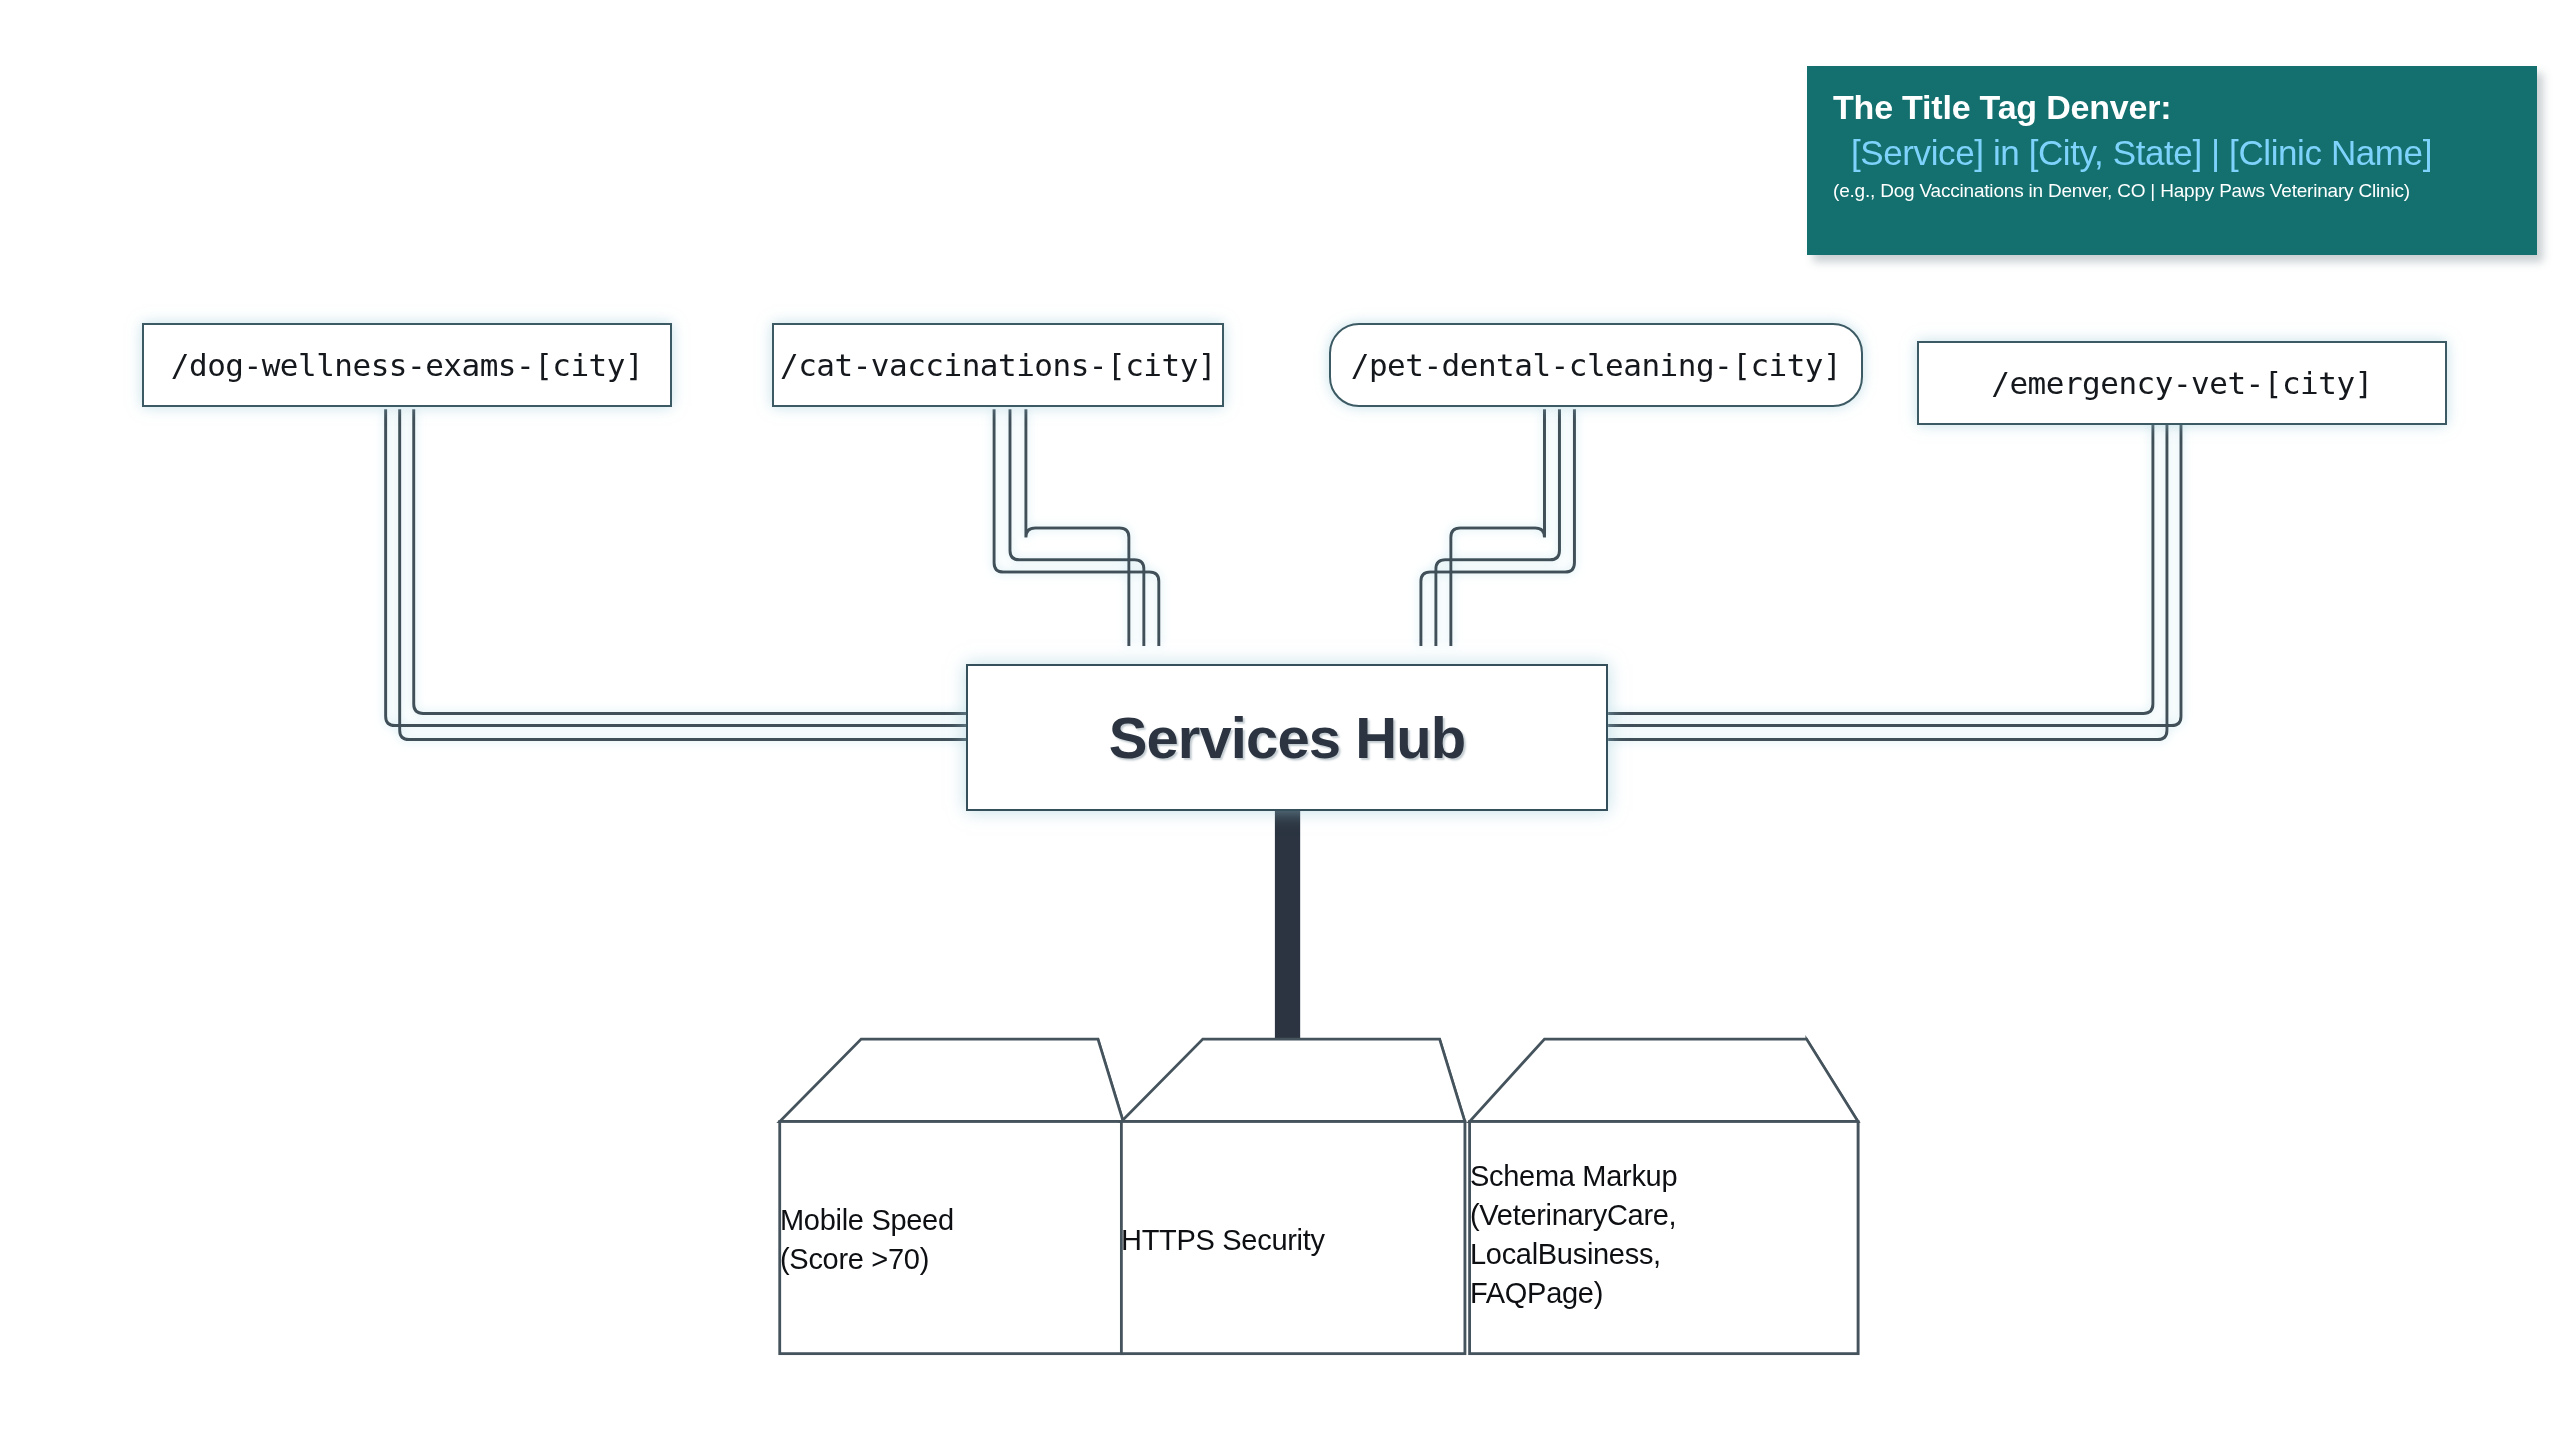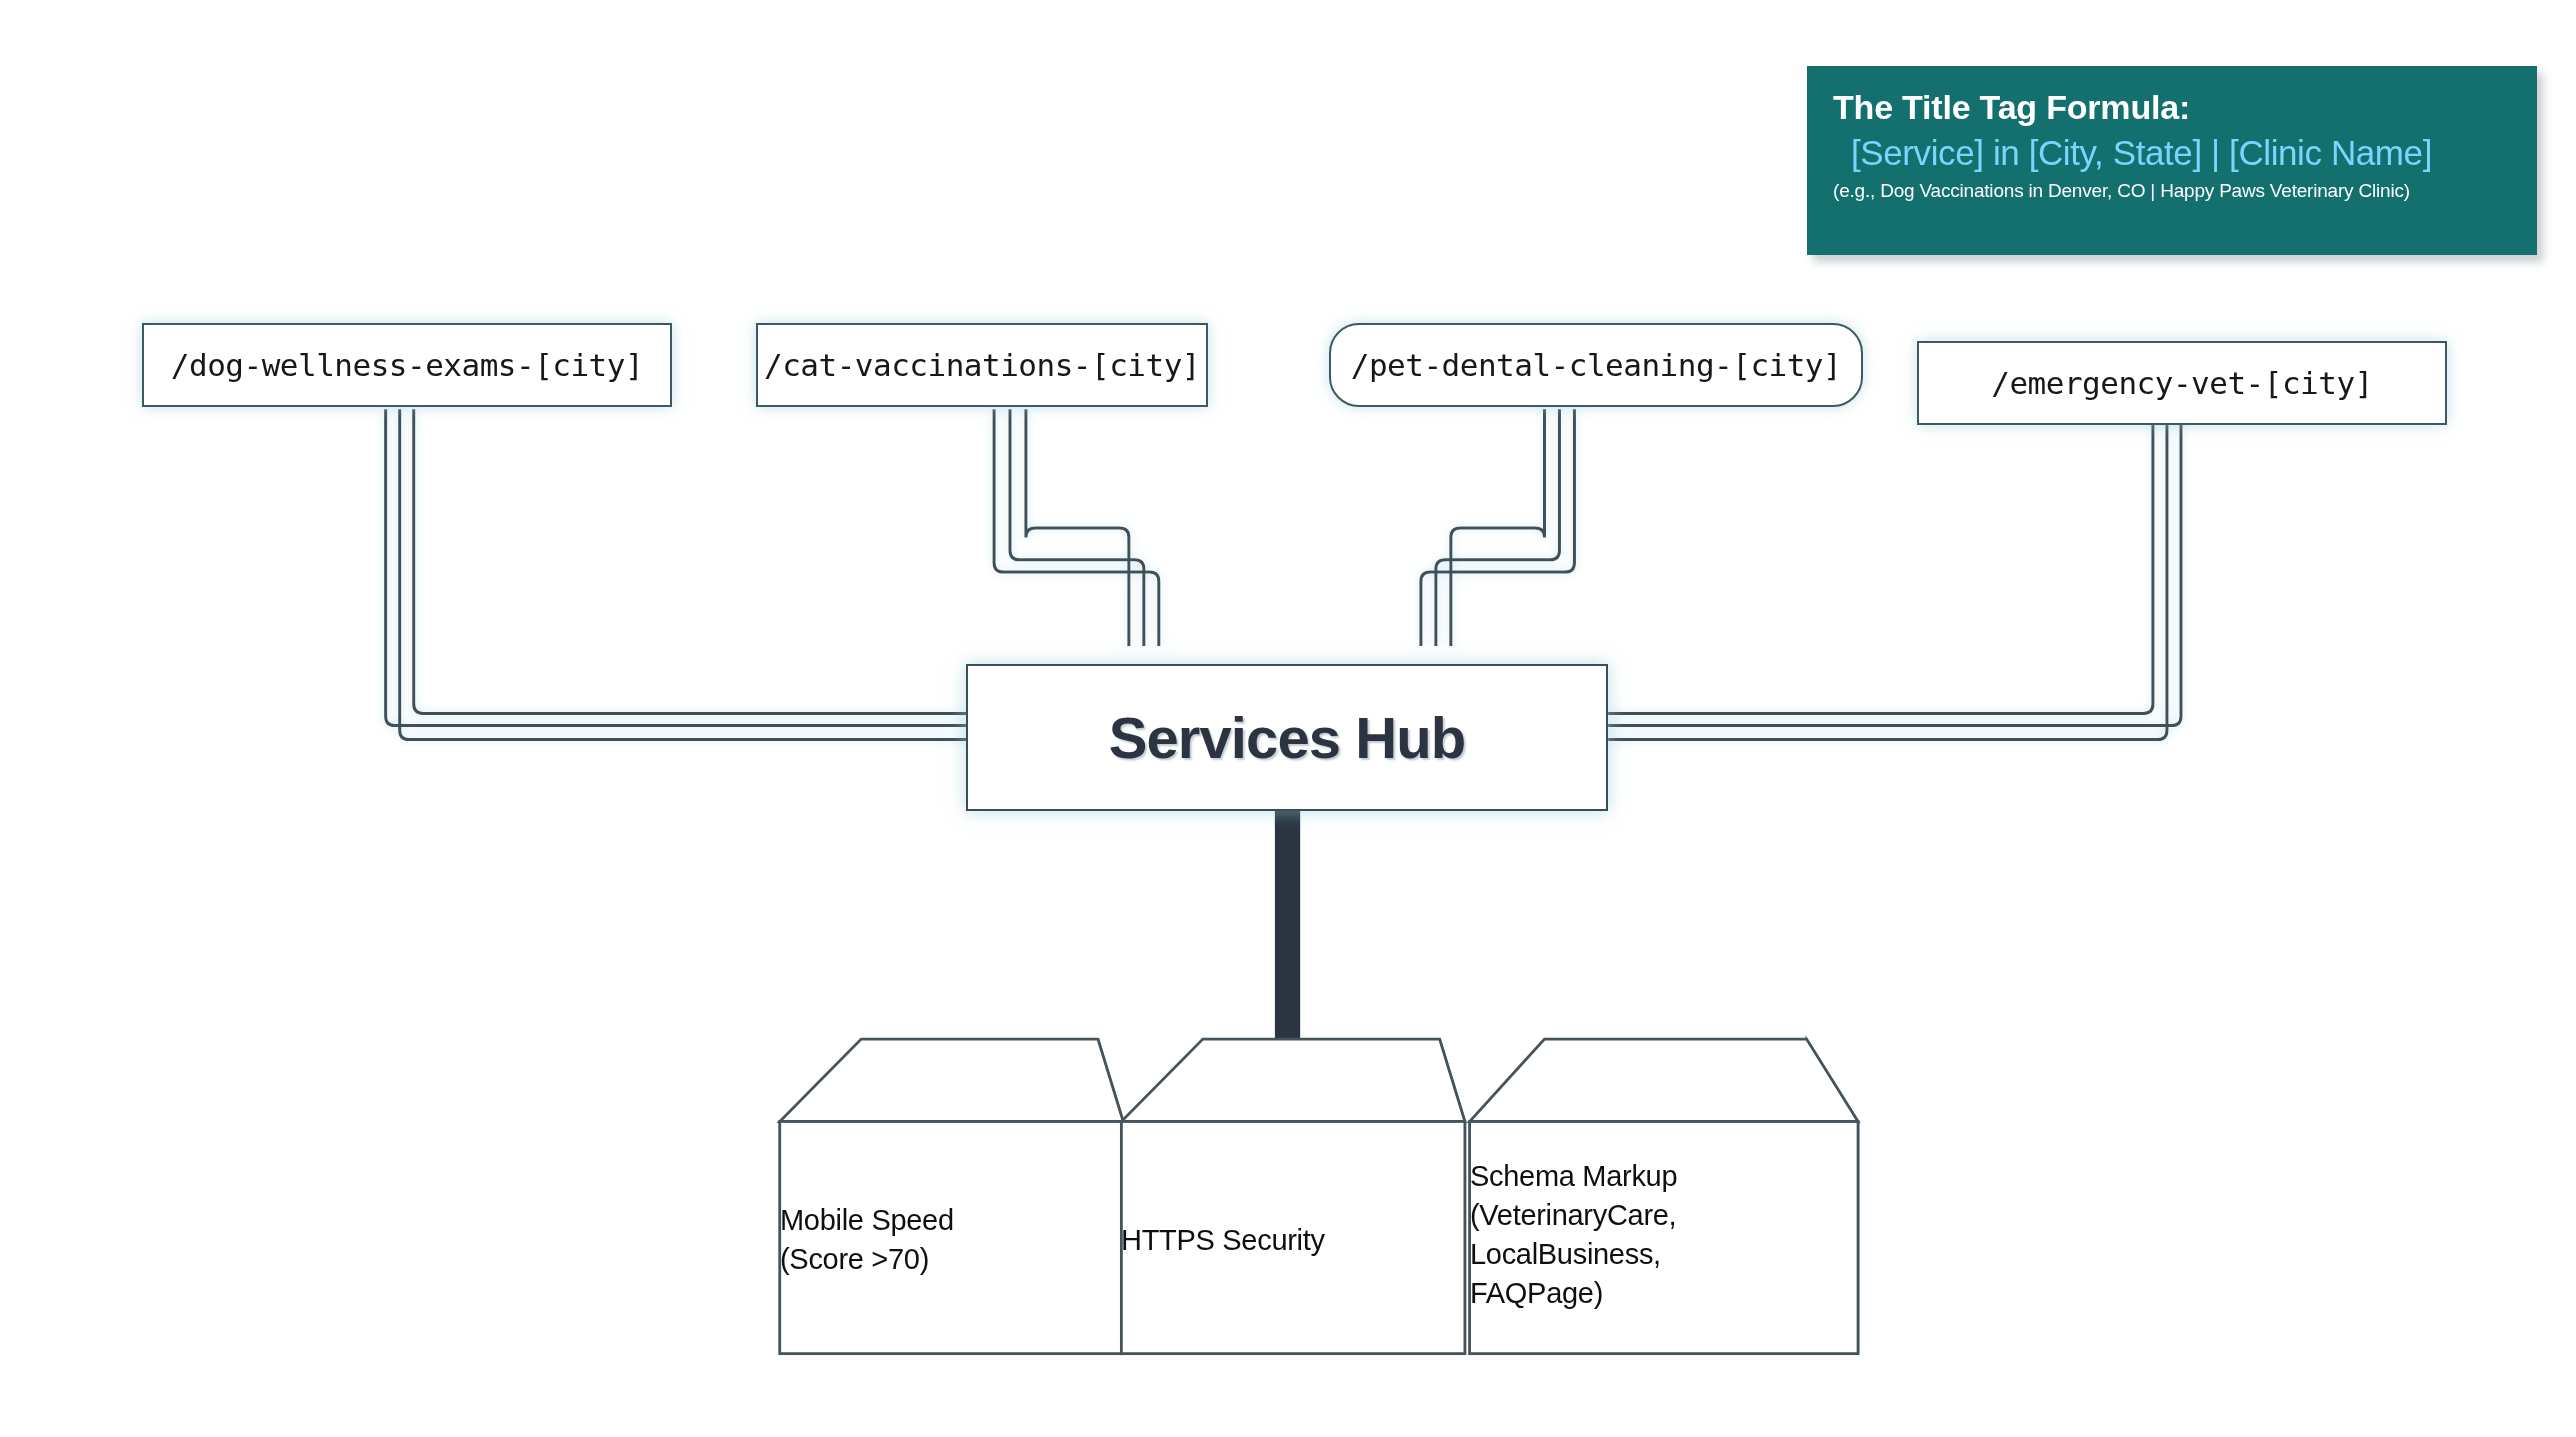--- a/index.html
+++ b/index.html
@@ -165,30 +165,30 @@
         <path d="M 2330 437 L 2330 765 Q 2330 775 2320 775 L 1718 775"></path>
         <path d="M 2315 437 L 2315 780 Q 2315 790 2305 790 L 1718 790"></path>
         <path d="M 2300 437 L 2300 752 Q 2300 762 2290 762 L 1718 762"></path>
       </g>
     </g>
 
     <rect x="1362" y="845" width="27" height="330" fill="#2b3440"></rect>
   </svg>
 
   <div class="callout">
-    <div class="callout-title">The Title Tag Formula:</div>
+    <div class="callout-title">The Title Tag Denver:</div>
     <div class="callout-formula">[Service] in [City, State] | [Clinic Name]</div>
     <div class="callout-example">(e.g., Dog Vaccinations in Denver, CO | Happy Paws Veterinary Clinic)</div>
   </div>
 
   <div class="url-box" style="left:142px; top:323px; width:530px;">
     <span>/dog-wellness-exams-[city]</span>
   </div>
 
-  <div class="url-box" style="left:756px; top:323px; width:452px;">
+  <div class="url-box" style="left:772px; top:323px; width:452px;">
     <span>/cat-vaccinations-[city]</span>
   </div>
 
   <div class="url-box" style="left:1329px; top:323px; width:534px;border-radius:30px;">
     <span>/pet-dental-cleaning-[city]</span>
   </div>
 
   <div class="url-box" style="left:1917px; top:341px; width:530px;">
     <span>/emergency-vet-[city]</span>
   </div>

